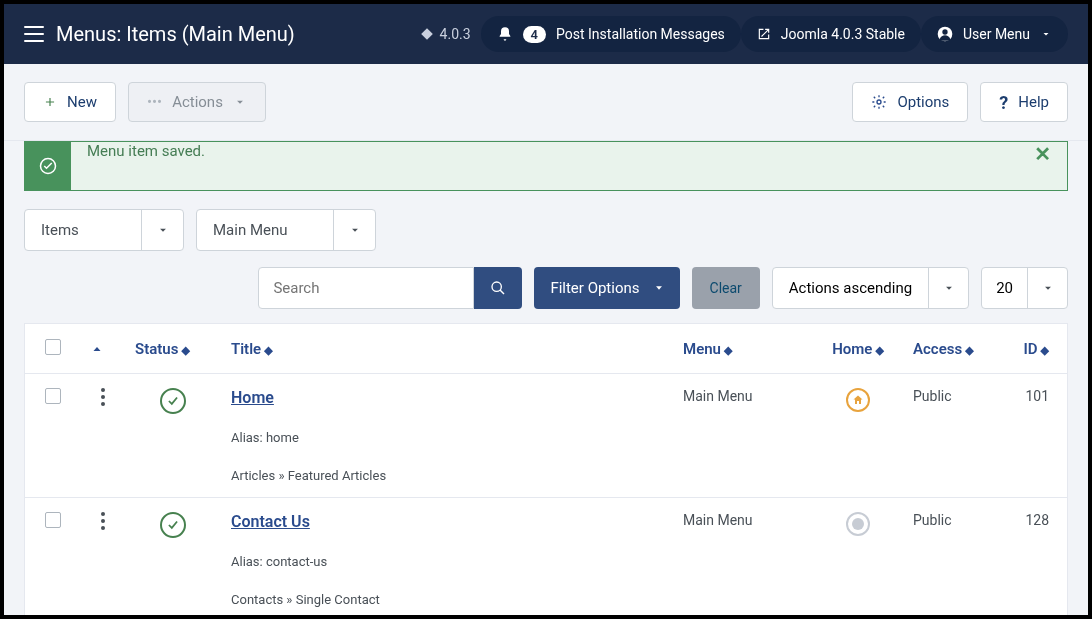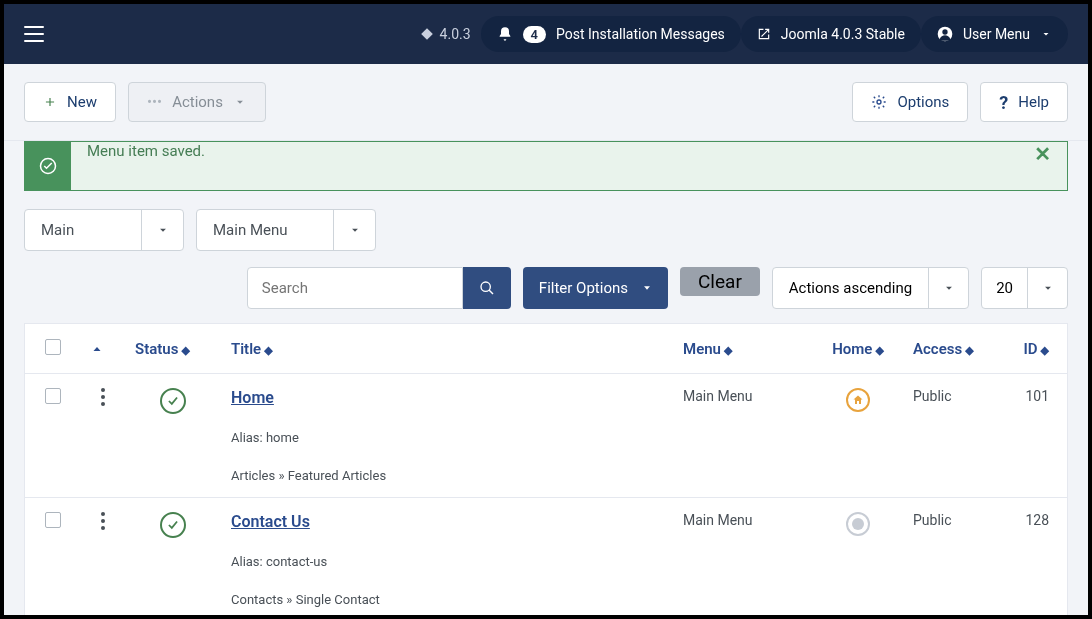--- a/index.html
+++ b/index.html
@@ -26,21 +26,21 @@
 .alert-close{padding:0 16px;color:#48925c;font-size:20px;font-weight:bold;cursor:pointer}
 .selectors{display:flex;gap:12px;margin-bottom:16px}
 .select{background:#fff;border:1px solid #ced4da;border-radius:4px;height:42px;display:flex;align-items:center;font-size:15px;color:#495057}
 .select-text{padding:0 16px;flex:1}
 .select-caret{border-left:1px solid #ced4da;width:42px;height:100%;display:flex;align-items:center;justify-content:center}
 .filters{display:flex;gap:12px;margin-bottom:0;justify-content:flex-end}
 .search-group{display:flex}
 .search-input{border:1px solid #ced4da;border-radius:4px 0 0 4px;height:42px;padding:0 14px;font-size:15px;width:216px;outline:none}
 .search-btn{background:#304d80;color:#fff;border:none;border-radius:0 4px 4px 0;width:48px;height:42px;display:flex;align-items:center;justify-content:center;cursor:pointer}
 .filter-btn{background:#304d80;color:#fff;border:none;border-radius:4px;height:42px;padding:0 16px;font-size:15px;display:flex;align-items:center;gap:14px;cursor:pointer}
-.clear-btn{background:#9aa1ab;color:#000000;border:none;border-radius:4px;height:29px;padding:0 18px;font-size:19px;cursor:pointer}
+.clear-btn{background:#9aa1ab;color:#0c4a6e;border:none;border-radius:4px;height:42px;padding:0 18px;font-size:14px;cursor:pointer}
 .order-select{background:#fff;border:1px solid #ced4da;border-radius:4px;height:42px;display:flex;align-items:center;font-size:15px}
 .order-select .sel-text{padding:0 16px}
 .order-select .sel-caret{border-left:1px solid #ced4da;width:40px;height:100%;display:flex;align-items:center;justify-content:center}
 .table{background:#fff;border:1px solid #e5e8ef;margin-top:14px}
 .thead{display:flex;align-items:center;height:50px;border-bottom:1px solid #e5e8ef;font-size:15px;color:#2a4b8d;font-weight:600}
 .tcell{padding:0 10px}
 .col-check{width:56px;text-align:center}
 .col-caret{width:44px;text-align:center}
 .col-status{width:96px}
 .col-title{flex:1}
@@ -66,20 +66,21 @@
 <body>
 
 <div class="frame">
   <div class="topbar">
     <div class="topbar-left">
       <div class="hamburger">
           <span></span>
           <span></span>
           <span></span>
         </div>
+      <div class="page-title">Menus: Items (Main Menu)</div>
     </div>
     <div class="topbar-right">
       <div class="version-plain">
         <svg width="14" height="14" viewBox="0 0 24 24">
             <path fill="#c9d0de" d="M12 2L2 12l10 10 10-10z"></path>
           </svg>
         <span>4.0.3</span>
       </div>
       <div class="pill">
         <svg width="16" height="16" viewBox="0 0 24 24">
@@ -144,21 +145,21 @@
             <circle cx="12" cy="12" r="10" fill="none" stroke="#fff" stroke-width="2"></circle>
             <path fill="none" stroke="#fff" stroke-width="2" d="M7 12l3 3 7-7"></path>
           </svg>
       </div>
       <div class="alert-text">Menu item saved.</div>
       <div class="alert-close">✕</div>
     </div>
 
     <div class="selectors">
       <div class="select" style="width:160px">
-        <div class="select-text">Main</div>
+        <div class="select-text">Items</div>
         <div class="select-caret">
             <svg width="14" height="14" viewBox="0 0 24 24">
               <path fill="#495057" d="M7 10l5 5 5-5z"></path>
             </svg>
           </div>
       </div>
       <div class="select" style="width:180px">
         <div class="select-text">Main Menu</div>
         <div class="select-caret">
             <svg width="14" height="14" viewBox="0 0 24 24">

